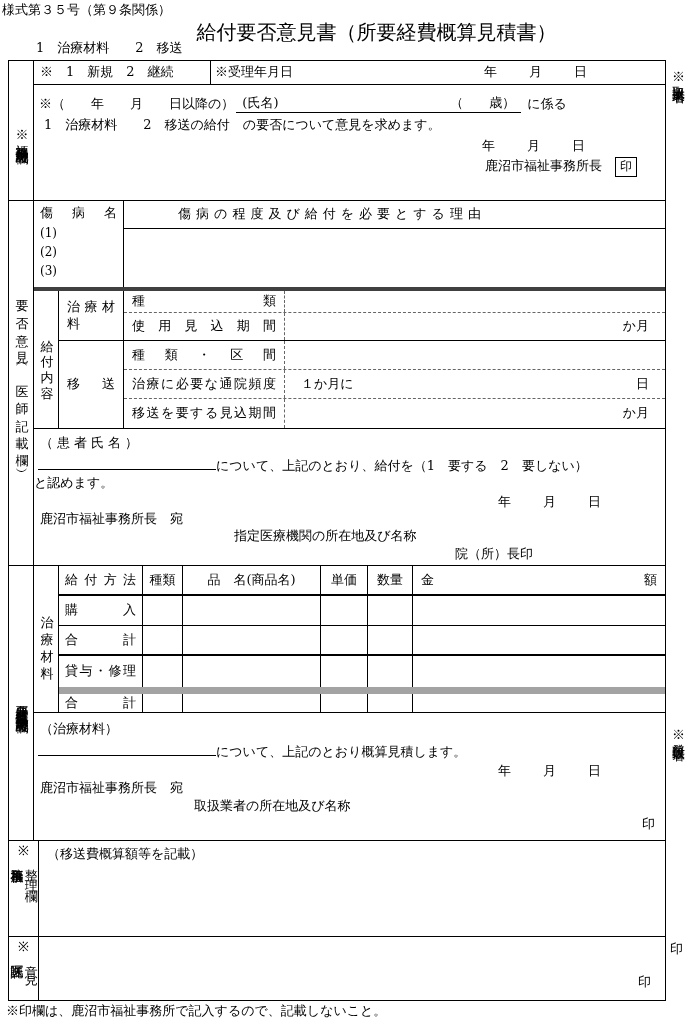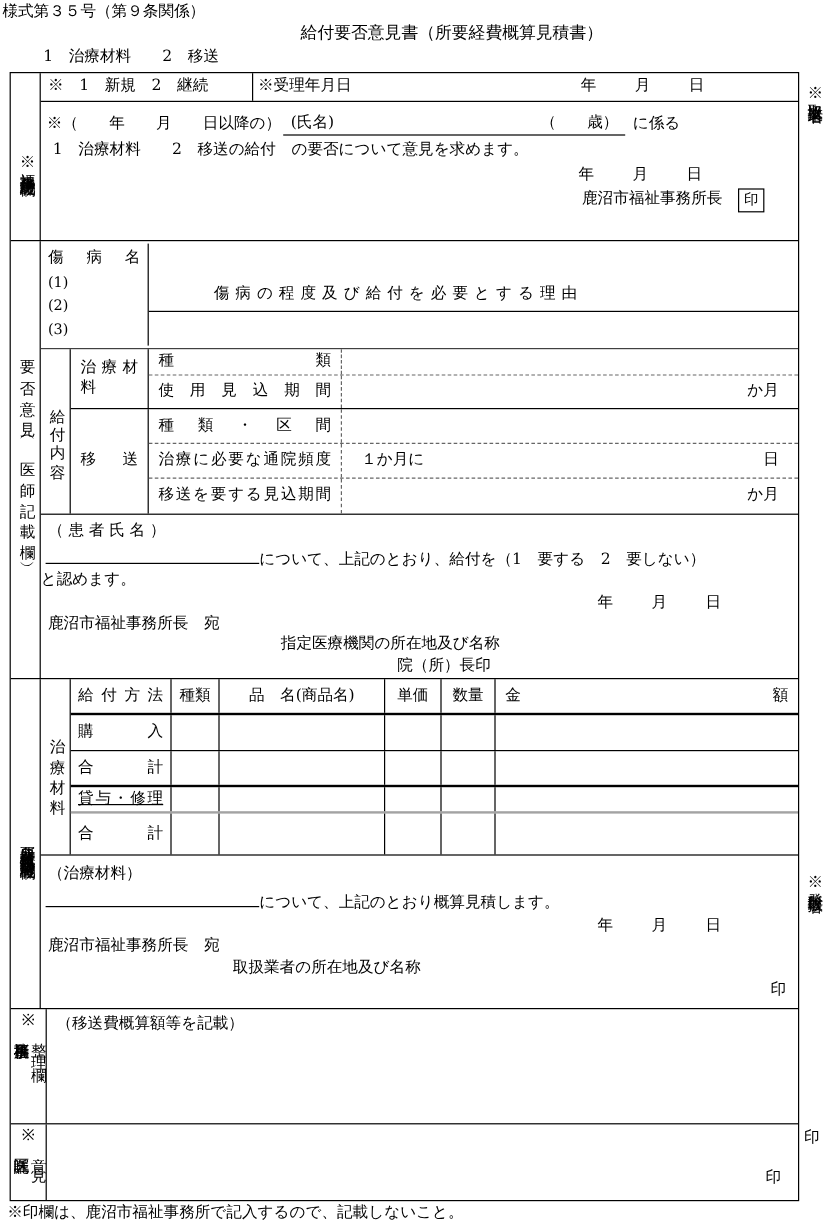--- a/index.html
+++ b/index.html
@@ -3,21 +3,21 @@
 <meta charset="utf-8">
 <style>
   * { box-sizing: border-box; margin: 0; padding: 0; }
   html,body { background:#fff; }
   .sheet{
     position:relative; width:687px; height:1021px; background:#fff; color:#000;
     font-family:"DejaVu Serif","Liberation Serif",serif; font-size:13px; line-height:1.3;
     overflow:hidden;
   }
   .form-no{ position:absolute; left:2px; top:2px; }
-  .title{ position:absolute; left:0; top:19px; width:100%; text-align:center; padding-left:66px; font-size:14px; }
+  .title{ position:absolute; left:0; top:19px; width:100%; text-align:center; padding-left:66px; font-size:20px; }
   .subtitle{ position:absolute; left:36px; top:40px; }
   .footnote{ position:absolute; left:6px; top:1003px; }
 
   .main{ position:absolute; left:8px; top:60px; width:658px; height:941px; border:1px solid #000;
          display:flex; flex-direction:column; }
   .sec{ display:flex; border-bottom:1px solid #000; }
   .sec.last{ border-bottom:none; flex:1; }
   .side{ width:25px; border-right:1px solid #000; display:flex; align-items:center; justify-content:center; text-align:center; }
   .v{ writing-mode:vertical-rl; text-orientation:mixed; }
   .content{ flex:1; display:flex; flex-direction:column; min-width:0; }
@@ -34,21 +34,21 @@
   .ufield{ display:inline-flex; flex:0 0 285px; justify-content:space-between; align-items:flex-end;
            border-bottom:1px solid #000; padding:0 6px; margin:0 6px 0 2px; }
   .lnB2{ margin-top:4px; padding-left:10px; }
   .s1date{ margin-top:4px; text-align:right; padding-right:78px; letter-spacing:2px; }
   .s1sign{ margin-top:2px; display:flex; justify-content:flex-end; align-items:center; gap:13px; padding-right:28px; }
   .stampbox{ width:22px; height:20px; border:1px solid #000; display:flex; align-items:center; justify-content:center; font-size:12px; flex:0 0 auto; }
 
   
   .s2{ height:365px; }
   .s2 .side .v{ letter-spacing:17px; }
-  .r1{ height:90px; display:flex; border-bottom:1px solid #404040;align-items:center; }
+  .r1{ height:90px; display:flex; border-bottom:4px solid #404040; }
   .byo{ width:90px; border-right:1px solid #000; padding:4px 6px; }
   .byo-h{ text-align:justify; text-align-last:justify; margin-bottom:2px; }
   .byo-i{ font-size:12px; line-height:1.6; }
   .reason{ flex:1; display:flex; flex-direction:column; }
   .reason-h{ height:28px; border-bottom:1px solid #000; display:flex; align-items:center; justify-content:center;
              letter-spacing:5px; padding-right:125px; white-space:nowrap; }
   .r2{ height:138px; display:flex; border-bottom:1px solid #000; }
   .knai{ width:25px; border-right:1px solid #000; display:flex; align-items:center; justify-content:center; }
   .knai .v{ letter-spacing:15px; }
   .r2main{ flex:1; display:flex; flex-direction:column; }
@@ -63,34 +63,34 @@
   .srow.h29{ flex:0 0 29px; }
   .slab{ width:160px; padding:0 8px; display:flex; align-items:center; }
   .sval{ flex:1; border-left:1px dashed #666; display:flex; align-items:center; justify-content:space-between; padding:0 16px; }
   .r3{ flex:1; padding-top:6px; }
   .ind6{ padding-left:6px; }
   .spaced{ letter-spacing:4px; }
   .l2{ padding-left:4px; margin-top:2px; }
   .uline2{ display:inline-block; width:178px; border-bottom:1px solid #000; height:16px; vertical-align:baseline; }
   .s23date{ text-align:right; padding-right:62px; letter-spacing:2px; margin-top:2px; }
   .orgline-med{ padding-left:200px; margin-top:1px; }
-  .signer{ display:flex; justify-content:flex-start; padding-left:297px; padding-right:8px; margin-top:1px; }
+  .signer{ display:flex; justify-content:center; padding-left:297px; padding-right:8px; margin-top:1px; }
 
   
   .s3{ height:275px; }
   .s3 .side .v{ letter-spacing:1px; }
   .tpart{ height:147px; display:flex; border-bottom:1px solid #000; }
   .tmat{ width:25px; border-right:1px solid #000; display:flex; align-items:center; justify-content:center; }
   .tmat .v{ letter-spacing:17px; }
   .etable{ flex:1; display:flex; flex-direction:column; }
   .erow{ display:flex; }
   .ehead{ height:30px; border-bottom:2px solid #000; }
   .er1{ height:30px; border-bottom:1px solid #000; }
   .er2{ height:30px; border-bottom:2px solid #000; }
-  .er3{ height:22px; border-bottom:2px solid #a3a3a3;text-decoration:underline; }
+  .er3{ height:38px; border-bottom:7px solid #a3a3a3; }
   .er4{ flex:1; }
   .ec{ border-right:1px solid #000; display:flex; align-items:center; min-width:0;justify-content:center; }
   .ec1{ width:84px; padding:0 6px; }
   .ec2{ width:40px; justify-content:center; }
   .ec3{ width:138px; justify-content:center; }
   .ec4{ width:47px; justify-content:center; }
   .ec5{ width:45px; justify-content:center; }
   .ec6{ flex:1; border-right:none; padding:0 8px; }
   .spart{ flex:1; padding-top:8px; }
   .orgline-dealer{ padding-left:160px; margin-top:1px; }

